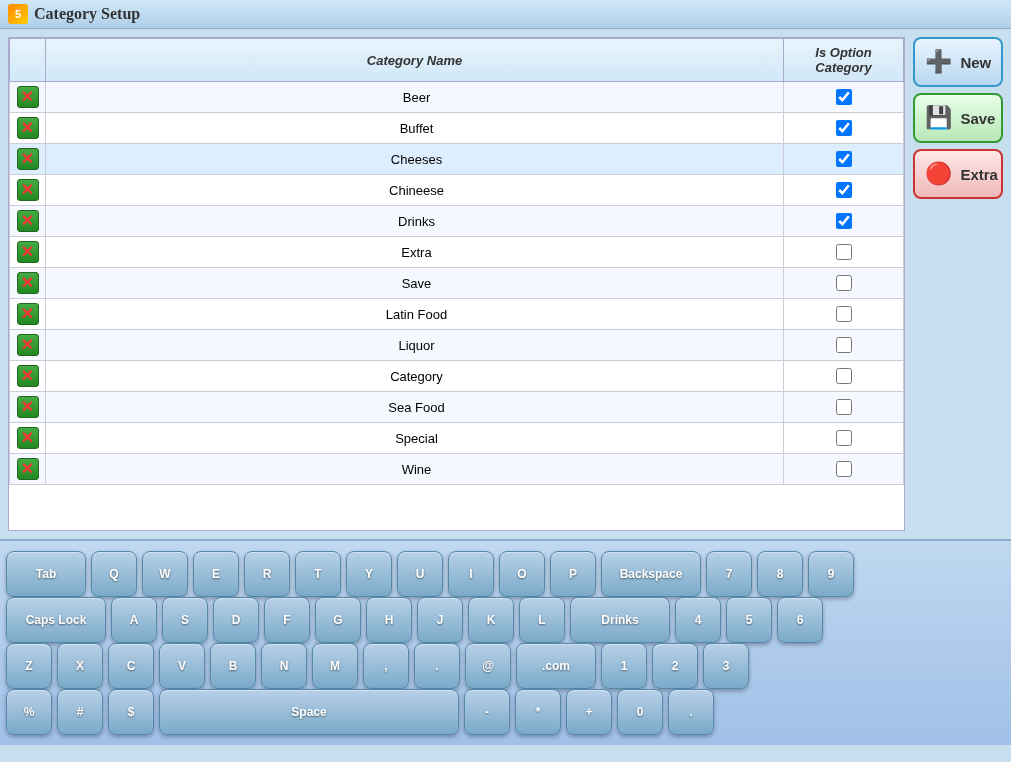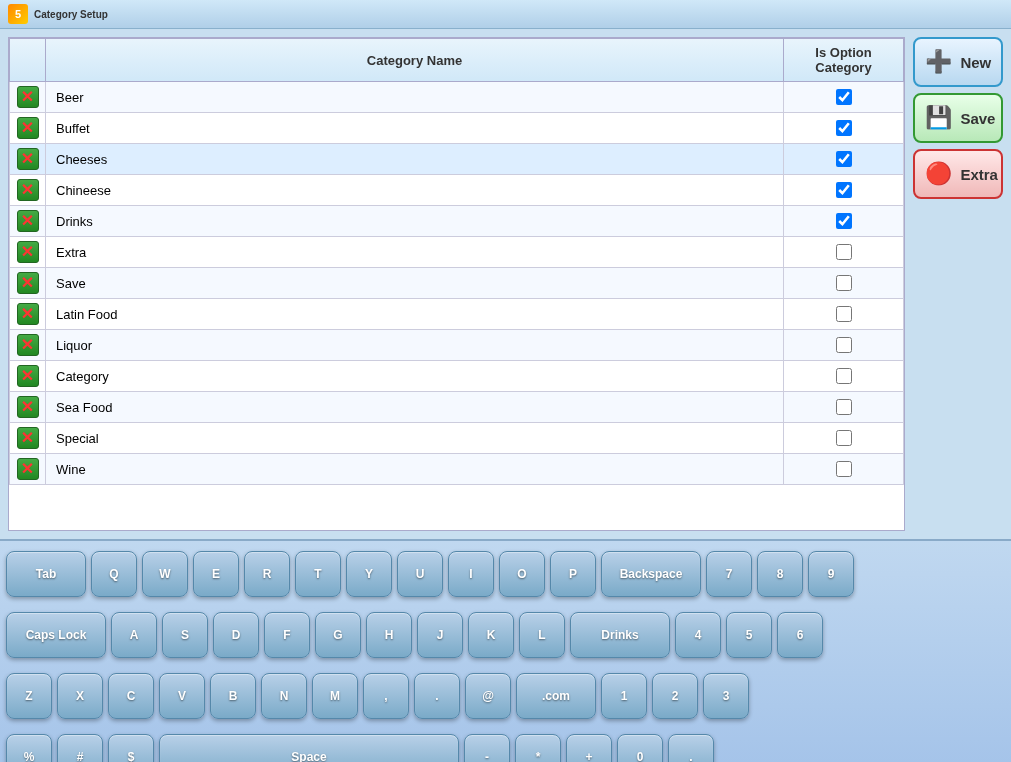--- a/index.html
+++ b/index.html
@@ -22,21 +22,21 @@
       gap: 6px;
     }
     .title-bar-icon {
       width: 20px; height: 20px;
       background: linear-gradient(135deg, #f80, #fc0);
       border-radius: 3px;
       display: flex; align-items: center; justify-content: center;
       font-size: 11px; color: white; font-weight: bold;
     }
     .title-bar-text {
-      font-weight: bold; font-size: 10px; color: #333;
+      font-weight: bold; font-size: 16px; color: #333; font-family: Liberation Serif, serif;
     }
 
     
     .main-area {
       display: flex;
       flex-direction: row;
       padding: 8px;
       gap: 8px;
       height: 510px;
     }
@@ -54,20 +54,21 @@
     }
     .table-container table thead tr {
       background: linear-gradient(to bottom, #e8f4fc, #d0e8f8);
     }
     .table-container table thead th {
       border: 1px solid #aac;
       padding: 6px 10px;
       text-align: center;
       font-weight: bold;
       color: #333;
+      font-style: italic;
     }
     .table-container table thead th.cat-name {
       text-align: center;
     }
     .table-container table tbody tr {
       background: white;
     }
     .table-container table tbody tr:nth-child(odd) {
       background: #f5f9ff;
     }
@@ -77,21 +78,21 @@
     .table-container table tbody td {
       border: 1px solid #ccd;
       padding: 4px 6px;
       height: 30px;
     }
     .td-delete {
       width: 36px;
       text-align: center;
     }
     .td-name {
-      text-align: left;
+      text-align: center;
       padding-left: 10px !important;
       margin-top: 16px;
     }
     .td-check {
       width: 120px;
       text-align: center;
     }
     .delete-btn {
       display: inline-flex;
       align-items: center;
@@ -162,21 +163,21 @@
 
     
     .keyboard-area {
       background: linear-gradient(to bottom, #c0d8f0, #a0c0e8);
       padding: 10px 6px;
       border-top: 2px solid #89aac8;
     }
     .kb-row {
       display: flex;
       gap: 5px;
-      margin-bottom: 15px;
+      margin-bottom: 0;
       justify-content: flex-start;
     }
     .kb-key {
       display: flex;
       align-items: center;
       justify-content: center;
       background: linear-gradient(to bottom, #b8d0e8, #7aaac8);
       border: 1px solid #5588aa;
       border-radius: 8px;
       color: #fff;

